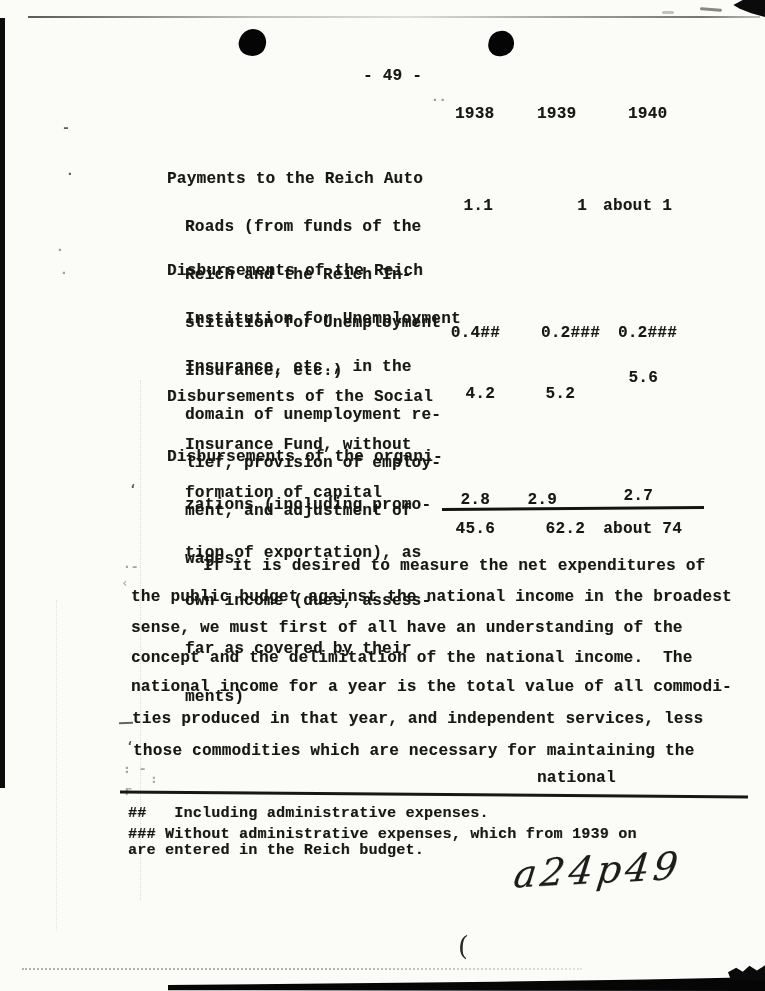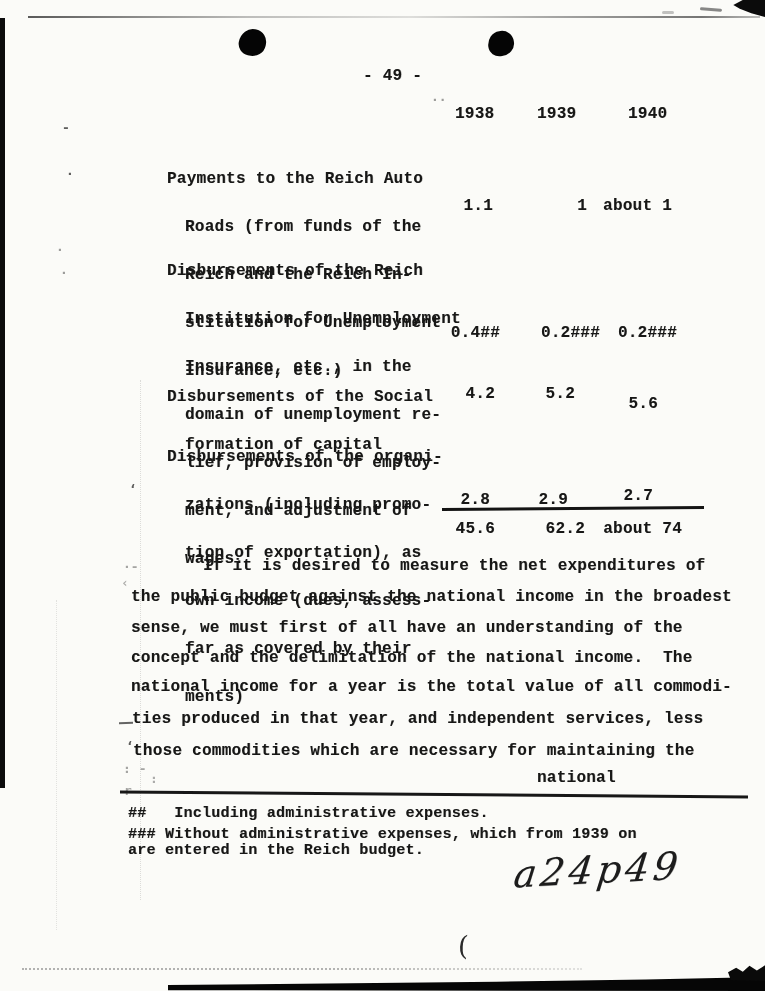--- a/index.html
+++ b/index.html
@@ -105,36 +105,37 @@
     <div class="c">lief, provision of employ-</div>
     <div class="c">ment, and adjustment of</div>
     <div class="c">wages.</div>
   </div>
   <div class="tw val" style="top:325px;right:265px;">0.4##</div>
   <div class="tw val" style="top:325px;right:165px;">0.2###</div>
   <div class="tw val" style="top:325px;right:88px;">0.2###</div>
 
   <div class="tw row-label" style="left:167px;top:357px;">
     <div>Disbursements of the Social</div>
+    <div class="c">Insurance Fund, without</div>
     <div class="c">formation of capital</div>
   </div>
   <div class="tw val" style="top:386px;right:270px;">4.2</div>
   <div class="tw val" style="top:386px;right:190px;">5.2</div>
-  <div class="tw val" style="top:396px;right:107px;">5.6</div>
+  <div class="tw val" style="top:370px;right:107px;">5.6</div>
 
   <div class="tw row-label" style="left:167px;top:417px;">
     <div>Disbursements of the organi-</div>
     <div class="c">zations (including promo-</div>
     <div class="c">tion of exportation), as</div>
     <div class="c">own income (dues, assess-</div>
     <div class="c">far as covered by their</div>
     <div class="c">ments)</div>
   </div>
   <div class="tw val" style="top:492px;right:275px;">2.8</div>
-  <div class="tw val" style="top:492px;right:197px;margin-left:11px;">2.9</div>
+  <div class="tw val" style="top:492px;right:208px;margin-left:11px;">2.9</div>
   <div class="tw val" style="top:488px;right:112px;">2.7</div>
 
   <div class="totals-rule"></div>
   <div class="tw val" style="top:521px;right:270px;">45.6</div>
   <div class="tw val" style="top:521px;right:180px;">62.2</div>
   <div class="tw val" style="top:521px;right:83px;">about 74</div>
 
   <div class="tw" style="left:203px;top:558px;">If it is desired to measure the net expenditures of</div>
   <div class="tw" style="left:131px;top:589px;">the public budget against the national income in the broadest</div>
   <div class="tw" style="left:131px;top:620px;">sense, we must first of all have an understanding of the</div>

